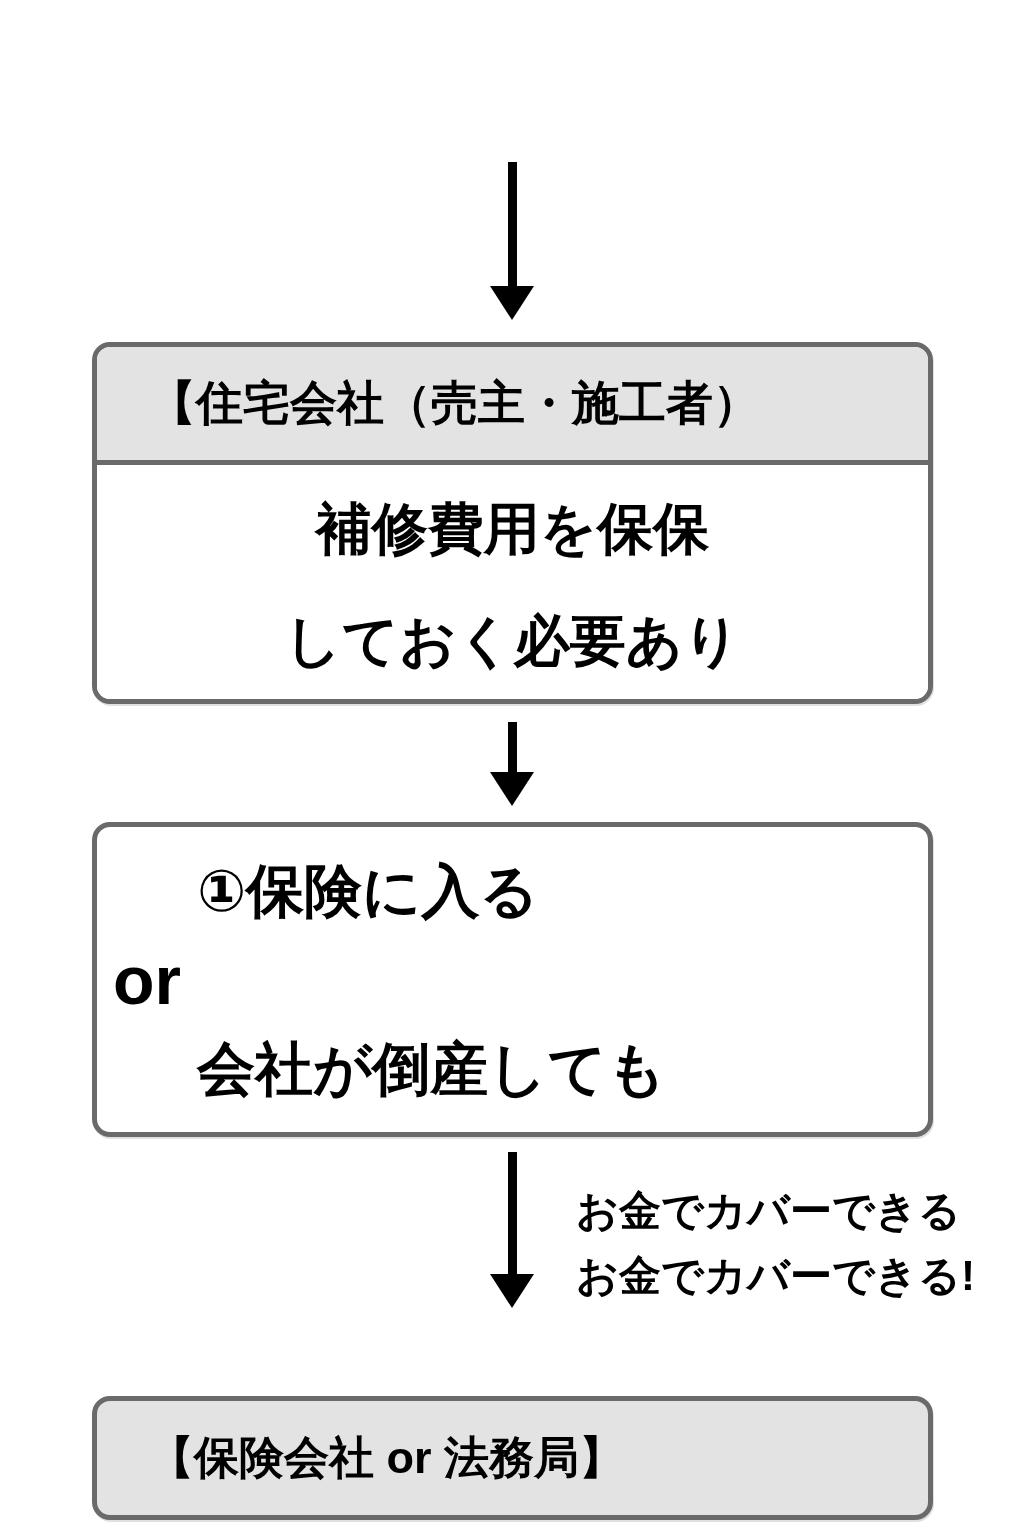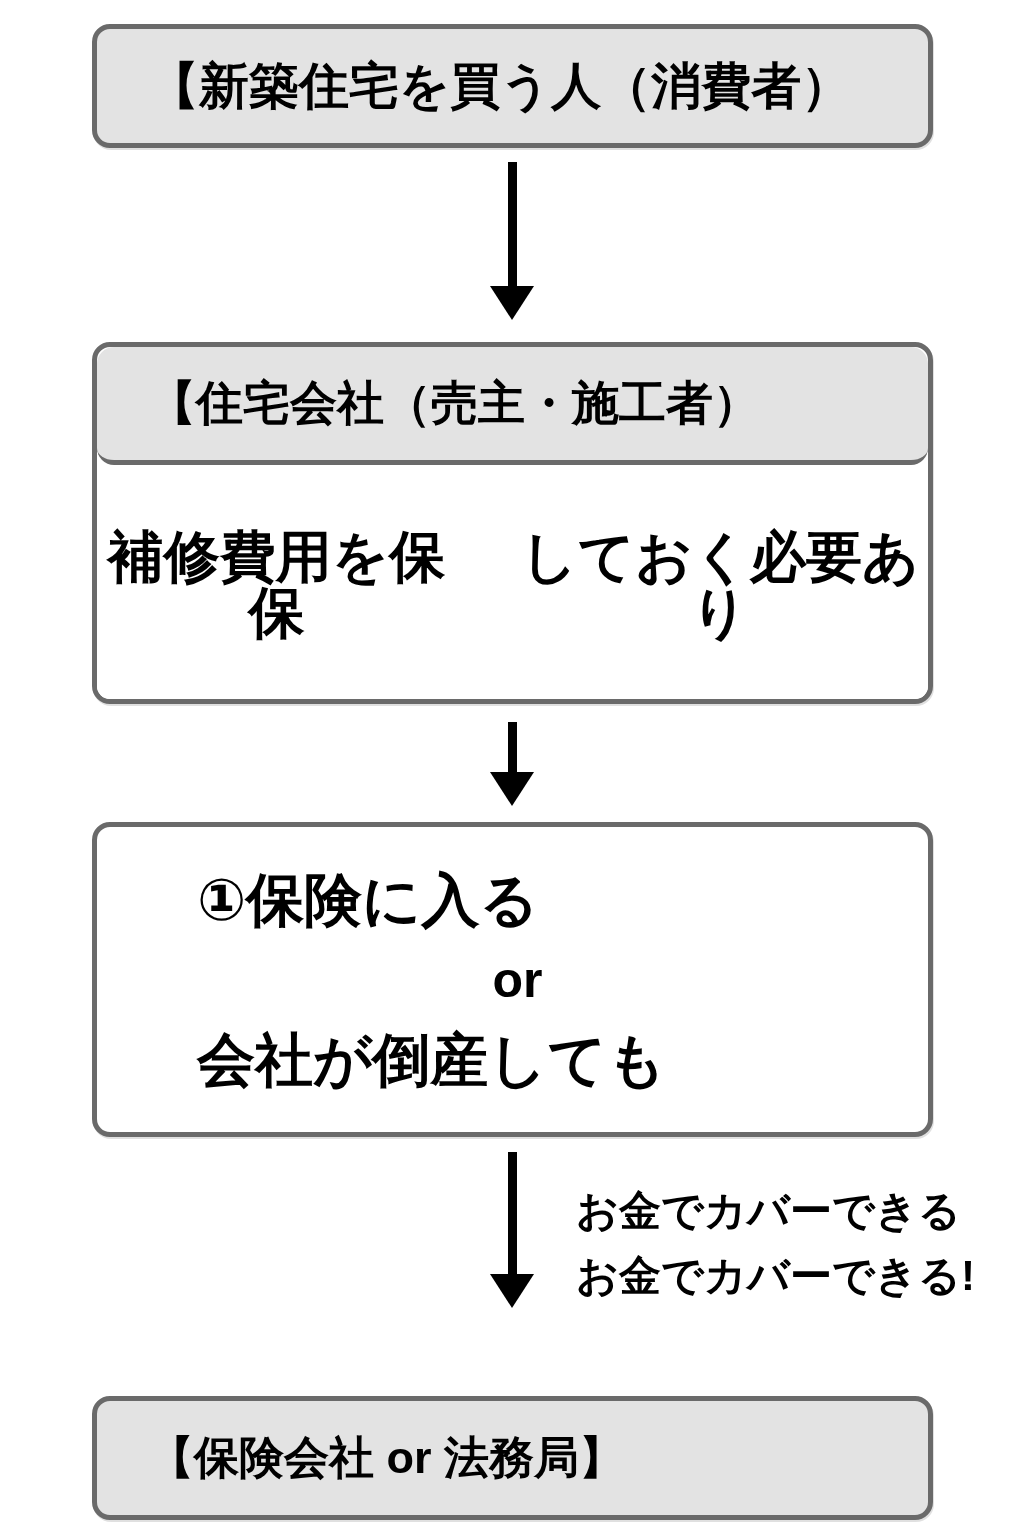--- a/index.html
+++ b/index.html
@@ -44,26 +44,26 @@
     position: relative;
     height: 118px;
     background: #e3e3e3;
     border-bottom: 5px solid #6a6a6a;
     display: flex;
     align-items: center;
     padding-left: 52px;
     font-size: 47px;
     font-weight: 900;
     white-space: nowrap;
-    border-radius: 17px;
   }
   .box2-body {
     height: 239px;
     background: #ffffff;
     display: flex;
+    flex-direction: column;
     justify-content: center;
     align-items: center;
     gap: 56px;
     font-size: 56px;
     font-weight: 900;
     line-height: 1;
     text-align: center;
   }
   
   .box3 { top: 822px; height: 315px; }
@@ -72,21 +72,21 @@
     inset: 0;
     display: flex;
     flex-direction: column;
     justify-content: center;
     gap: 26px;
     font-size: 58px;
     font-weight: 900;
     line-height: 1;
   }
   .box3-line { padding-left: 100px; text-align: left; white-space: nowrap; }
-  .box3-or   { padding-left: 10px; text-align: center; font-size: 50px; }
+  .box3-or   { padding-left: 16px; text-align: left; font-size: 68px; }
   
   .box4 { top: 1396px; height: 124px; }
   .box4 .box-label { font-size: 45px; }
   
   .arrow {
     position: absolute;
     left: 490px;
     width: 44px;
     display: flex;
     flex-direction: column;
@@ -112,23 +112,20 @@
     white-space: nowrap;
   }
   .note1 { top: 182px; }
   .note3 { top: 1178px; }
 </style>
 </head>
 <body>
 
 <div class="page">
 
-  <div class="box box1">
-    <div class="box-label">【新築住宅を買う人（消費者）</div>
-  </div>
 
   <div class="arrow arrow1">
     <div class="arrow-shaft"></div>
     <div class="arrow-head"></div>
   </div>
 
   <div class="box box2">
     <div class="box2-header">【住宅会社（売主・施工者）</div>
     <div class="box2-body">
       <div>補修費用を保保</div>

